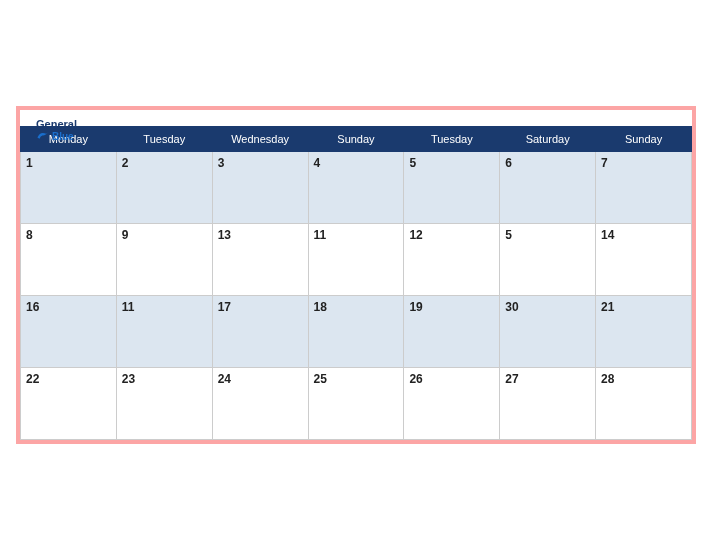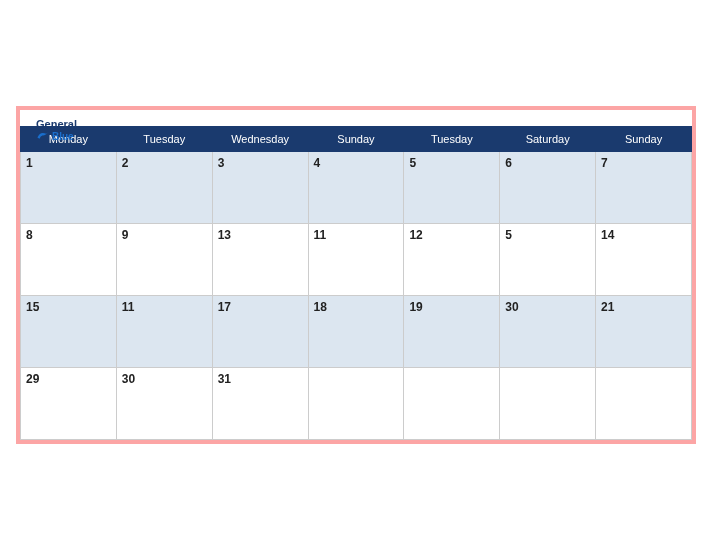--- a/index.html
+++ b/index.html
@@ -142,32 +142,32 @@
         <tr>
           <td><span class="day-num">8</span></td>
           <td><span class="day-num">9</span></td>
           <td><span class="day-num">13</span></td>
           <td><span class="day-num">11</span></td>
           <td><span class="day-num">12</span></td>
           <td><span class="day-num">5</span></td>
           <td><span class="day-num">14</span></td>
         </tr>
         <tr>
-          <td><span class="day-num">15</span></td>
+          <td><span class="day-num">16</span></td>
           <td><span class="day-num">11</span></td>
           <td><span class="day-num">17</span></td>
           <td><span class="day-num">18</span></td>
           <td><span class="day-num">19</span></td>
           <td><span class="day-num">30</span></td>
           <td><span class="day-num">21</span></td>
         </tr>
         <tr>
-          <td><span class="day-num">29</span></td>
-          <td><span class="day-num">30</span></td>
-          <td><span class="day-num">31</span></td>
-          <td class="empty-cell"></td>
-          <td class="empty-cell"></td>
-          <td class="empty-cell"></td>
-          <td class="empty-cell"></td>
+          <td><span class="day-num">22</span></td>
+          <td><span class="day-num">23</span></td>
+          <td><span class="day-num">24</span></td>
+          <td><span class="day-num">25</span></td>
+          <td><span class="day-num">26</span></td>
+          <td><span class="day-num">27</span></td>
+          <td><span class="day-num">28</span></td>
         </tr>
       </tbody>
   </table>
 </div>
 
 </body></html>

